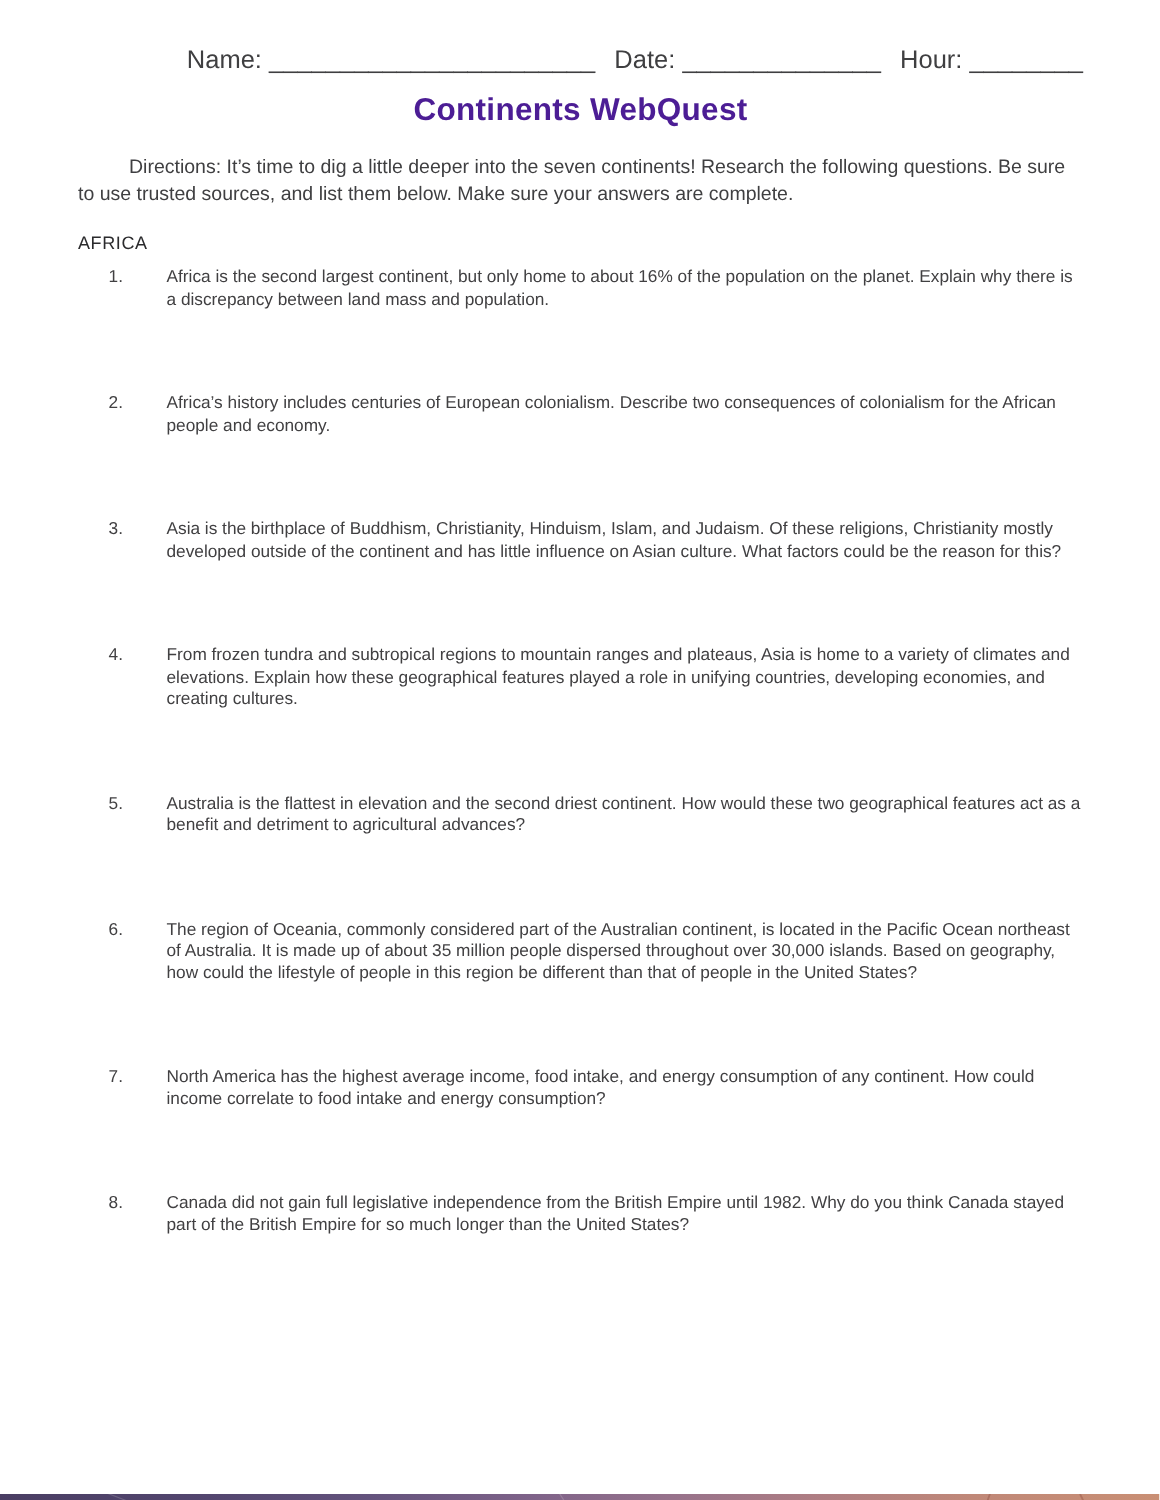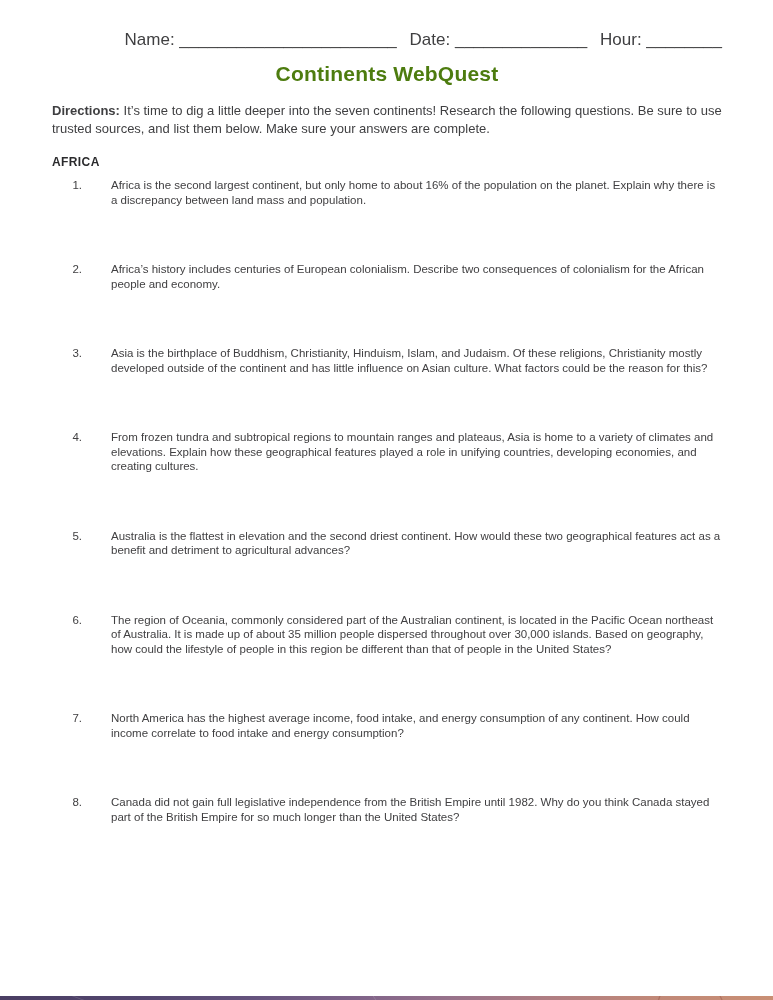--- a/index.html
+++ b/index.html
@@ -23,37 +23,37 @@
   .header-fields .group { margin-left: 8px; }
   .header-fields .group:first-child { margin-left: 0; }
   .blank { letter-spacing: 0; color: #3f3f41; }
 
   .title {
     margin: 15px 0 0 0;
     text-align: center;
     font-size: 21px;
     line-height: 23px;
     font-weight: bold;
-    color: #4d7c0f;
+    color: #4c1d95;
     letter-spacing: 0.2px;
   }
 
   .directions {
     margin: 17px 0 0 0;
     font-size: 13px;
     line-height: 17.5px;
     color: #3f3f41;
   }
-  .dir-label { font-weight: bold; }
+  .dir-label { font-weight: normal; margin-left: 34px; }
 
   .section-heading {
     margin: 0 0 9px 0;
     font-size: 12px;
     line-height: 14px;
-    font-weight: bold;
+    font-weight: normal;
     color: #2b2b2d;
     letter-spacing: 0.4px;
   }
   .section.first { margin-top: 18px; }
 
   .question {
     display: flex;
     align-items: flex-start;
     margin: 0 0 55px 0;
     font-size: 11.5px;

